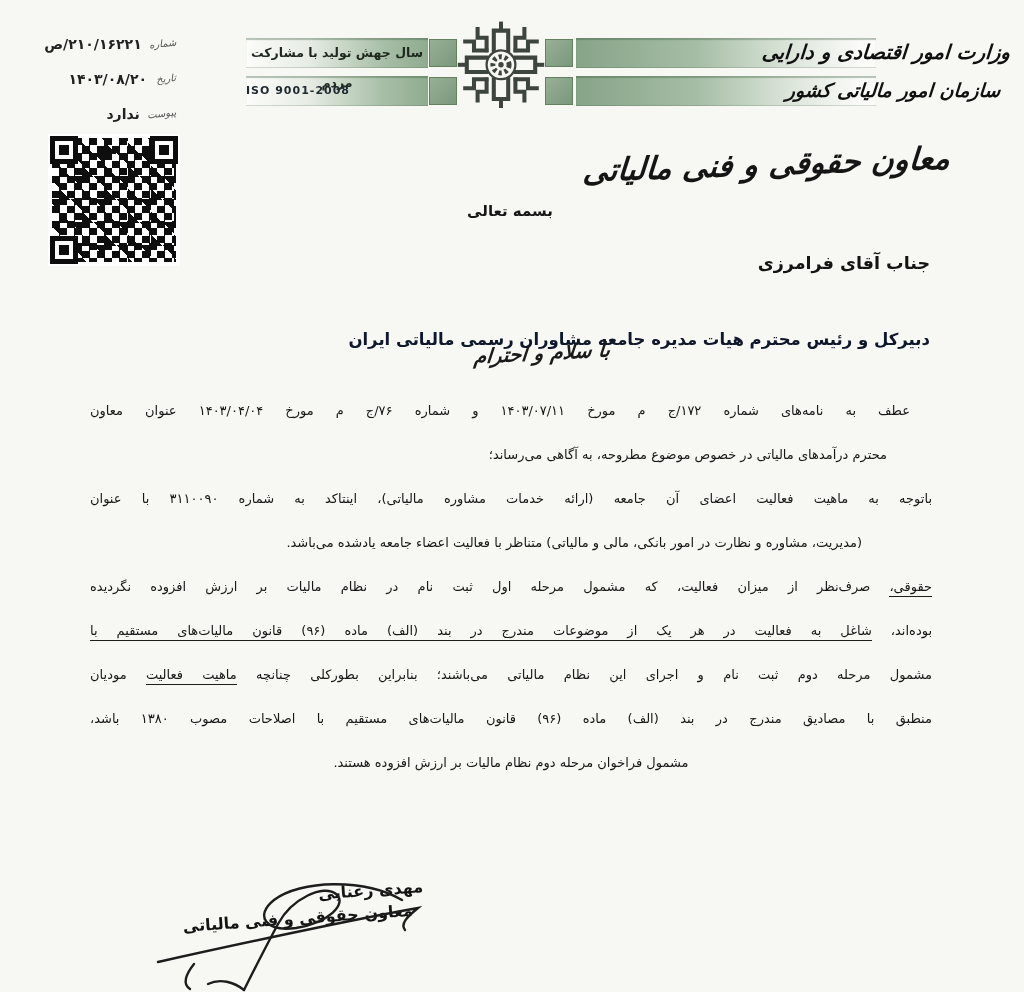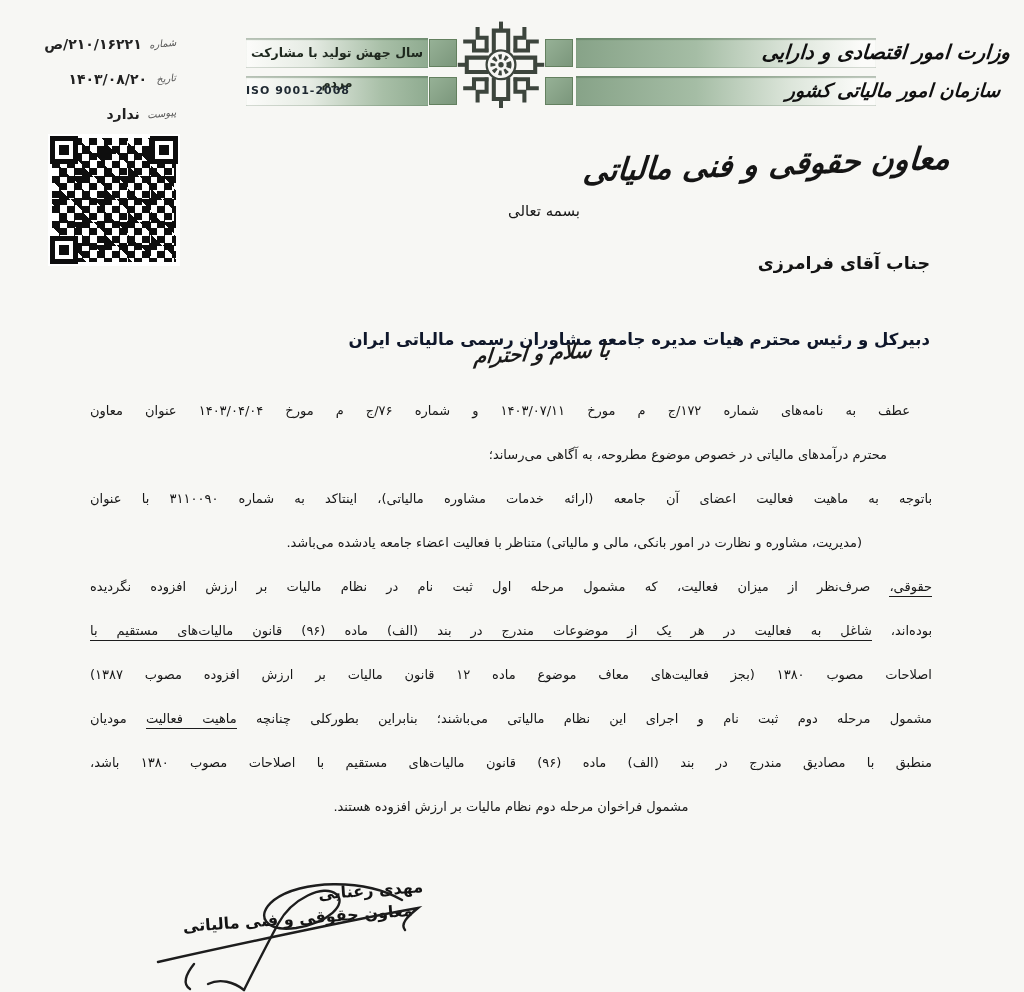--- a/index.html
+++ b/index.html
@@ -50,21 +50,21 @@
     background-position:0 0, 7px 4px;
     outline:4px solid #fff;
   }
   .finder{position:absolute;width:28px;height:28px;border:5px solid #0d0d0d;background:#fff;box-sizing:border-box;}
   .finder .dot{position:absolute;left:4px;top:4px;width:10px;height:10px;background:#0d0d0d;}
   .f-tl{left:-2px;top:-2px;} .f-tr{right:-2px;top:-2px;} .f-bl{left:-2px;bottom:-2px;}
 
   
   .dept-callig{right:74px;top:146px;font-size:31px;font-weight:bold;font-style:italic;color:#151515;
     direction:rtl;transform:rotate(-2deg) skewX(-6deg);}
-  .basmala{left:440px;top:202px;width:140px;font-size:15px;font-weight:normal;direction:rtl;color:#161616;}
+  .basmala{left:440px;top:202px;width:140px;text-align:center;font-size:15px;font-weight:bold;direction:rtl;color:#161616;}
   .recipient-name{right:94px;top:253px;font-size:17.5px;font-weight:bold;direction:rtl;color:#141414;}
   .recipient-title{right:94px;top:292px;font-size:16.5px;font-weight:bold;direction:rtl;color:#0f172a;margin-top:38px;}
   .salutation{right:414px;top:341px;font-size:20px;font-weight:bold;font-style:italic;direction:rtl;color:#1a1a1a;
     transform:rotate(-3deg) skewX(-8deg);letter-spacing:1px;}
 
   
   .letter-body{left:90px;right:92px;top:389px;direction:rtl;font-size:13px;color:#171717;}
   .ln{height:44px;line-height:44px;white-space:nowrap;}
   .ln.justify,.ln.justify-indent{white-space:normal;text-align:justify;text-align-last:justify;}
   .ln.justify-indent{padding-right:22px;}
@@ -149,21 +149,20 @@
 <div class="abs recipient-title">دبیرکل و رئیس محترم هیات مدیره جامعه مشاوران رسمی مالیاتی ایران</div>
 <div class="abs salutation">با سلام و احترام</div>
 
 <div class="abs letter-body">
     <div class="ln justify-indent"><span>عطف به نامه‌های شماره ۱۷۲/ج م مورخ ۱۴۰۳/۰۷/۱۱ و شماره ۷۶/ج م مورخ ۱۴۰۳/۰۴/۰۴ عنوان معاون</span></div>
     <div class="ln end"><span>محترم درآمدهای مالیاتی در خصوص موضوع مطروحه، به آگاهی می‌رساند؛</span></div>
     <div class="ln justify"><span>باتوجه به ماهیت فعالیت اعضای آن جامعه (ارائه خدمات مشاوره مالیاتی)، اینتاکد به شماره ۳۱۱۰۰۹۰ با عنوان</span></div>
     <div class="ln end2"><span>(مدیریت، مشاوره و نظارت در امور بانکی، مالی و مالیاتی) متناظر با فعالیت اعضاء جامعه یادشده می‌باشد.</span></div>
     <div class="ln justify"><u>حقوقی،</u><span> صرف‌نظر از میزان فعالیت، که مشمول مرحله اول ثبت نام در نظام مالیات بر ارزش افزوده نگردیده</span></div>
     <div class="ln justify"><span>بوده‌اند، </span><u>شاغل به فعالیت در هر یک از موضوعات مندرج در بند (الف) ماده (۹۶) قانون مالیات‌های مستقیم با</u></div>
-    <div class="ln justify"><span>اصلاحات مصوب ۱۳۸۰ (بجز فعالیت‌های معاف موضوع ماده ۱۲ قانون مالیات بر ارزش افزوده مصوب ۱۳۸۷)</span></div>
     <div class="ln justify"><span>مشمول مرحله دوم ثبت نام و اجرای این نظام مالیاتی می‌باشند؛ بنابراین بطورکلی چنانچه </span><u>ماهیت فعالیت</u><span> مودیان</span></div>
     <div class="ln justify"><span>منطبق با مصادیق مندرج در بند (الف) ماده (۹۶) قانون مالیات‌های مستقیم با اصلاحات مصوب ۱۳۸۰ باشد،</span></div>
     <div class="ln center"><span>مشمول فراخوان مرحله دوم نظام مالیات بر ارزش افزوده هستند.</span></div>
   </div>
 
 <div class="abs sig">
   <div class="sig-text">
     <span class="sig-name">مهدی رعنایی</span>
     <span class="sig-title">معاون حقوقی و فنی مالیاتی</span>
   </div>

